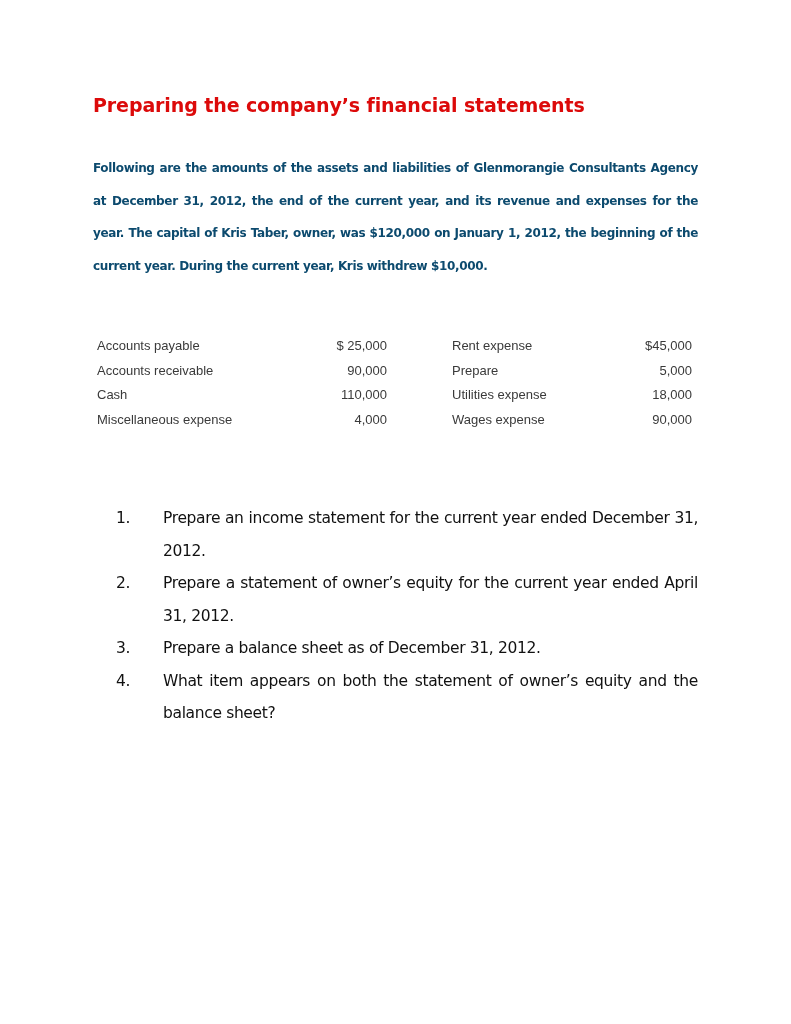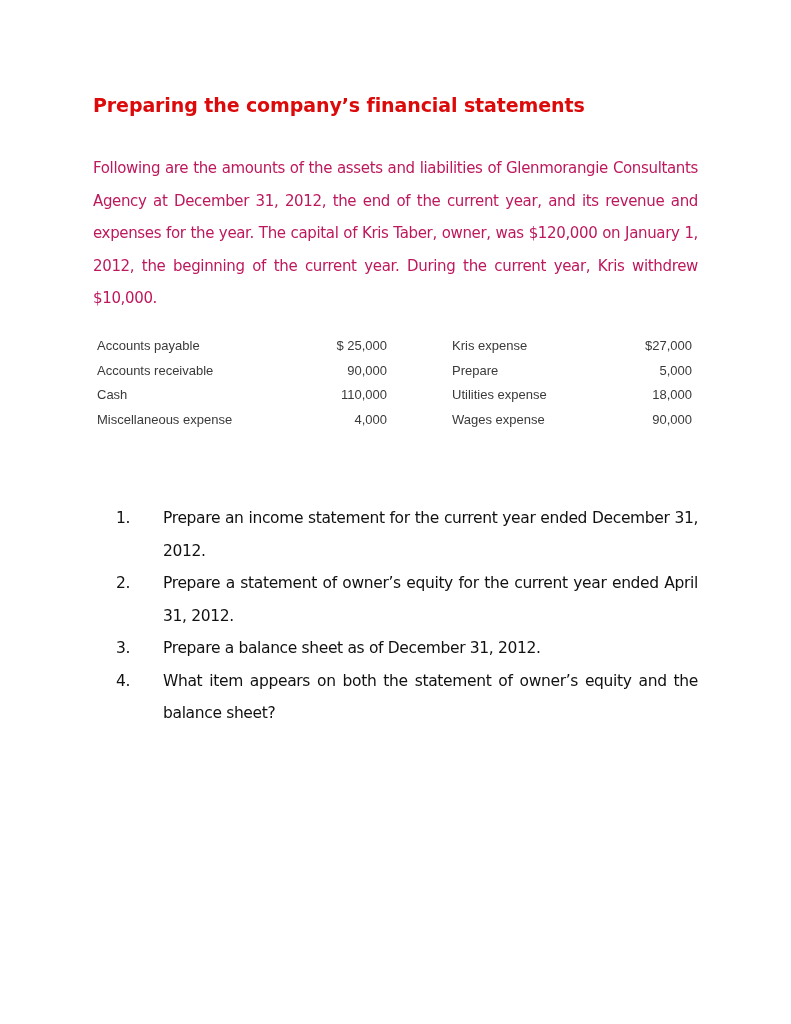--- a/index.html
+++ b/index.html
@@ -32,26 +32,27 @@
       letter-spacing: -0.1px;
       white-space: nowrap;
       margin: 0;
     }
     .intro {
       position: absolute;
       left: 93px;
       top: 152px;
       width: 605px;
       font-family: "DejaVu Sans", sans-serif;
-      font-size: 15px;
+      font-size: 12px;
       line-height: 32.5px;
-      color: #be185d;
+      color: #0c4a6e;
       text-align: justify;
       margin: 0;
       letter-spacing: -0.35px;
+      font-weight: bold;
     }
     .accounts {
       position: absolute;
       top: 334px;
       font-family: "Liberation Sans", sans-serif;
       font-size: 13px;
       color: #3a3a3a;
     }
     .accounts.left { left: 97px; width: 290px; }
     .accounts.right { left: 452px; width: 240px; }
@@ -109,22 +110,22 @@
       <span class="acct-amt">110,000</span>
     </div>
     <div class="acct-row">
       <span class="acct-name">Miscellaneous expense</span>
       <span class="acct-amt">4,000</span>
     </div>
   </div>
 
   <div class="accounts right">
     <div class="acct-row">
-      <span class="acct-name">Kris expense</span>
-      <span class="acct-amt">$27,000</span>
+      <span class="acct-name">Rent expense</span>
+      <span class="acct-amt">$45,000</span>
     </div>
     <div class="acct-row">
       <span class="acct-name">Prepare</span>
       <span class="acct-amt">5,000</span>
     </div>
     <div class="acct-row">
       <span class="acct-name">Utilities expense</span>
       <span class="acct-amt">18,000</span>
     </div>
     <div class="acct-row">

